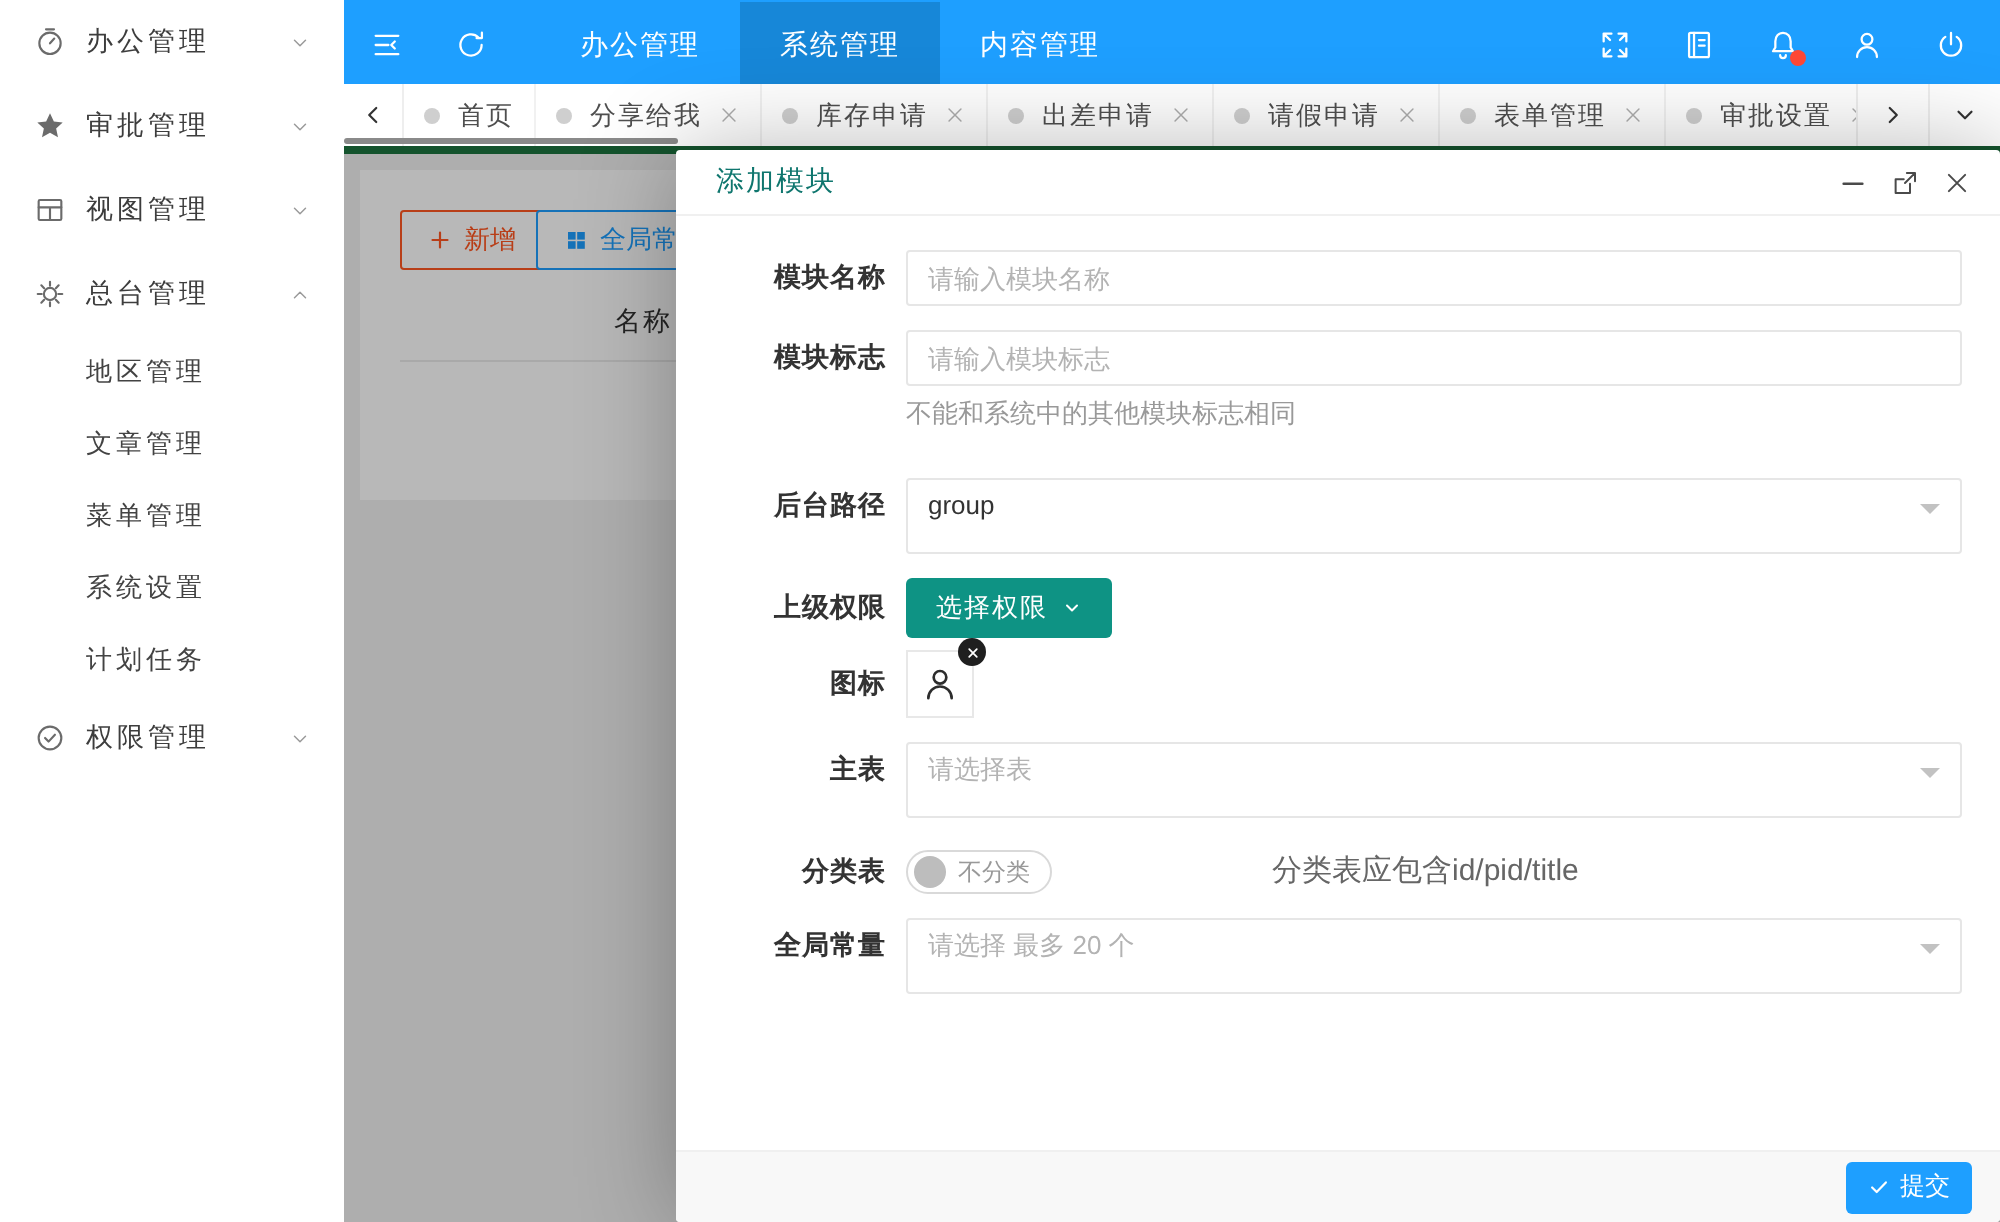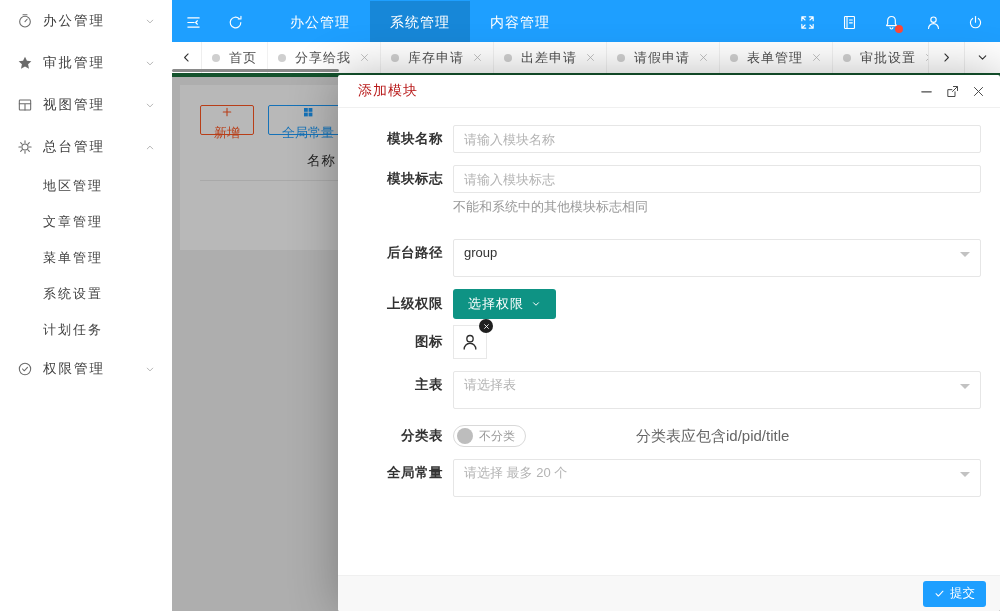--- a/index.html
+++ b/index.html
@@ -41,32 +41,32 @@
   .tab-label { font-size:13px; color:#4f4f4f; letter-spacing:1px; }
   .tab-close { width:11px; height:11px; margin-left:8px; color:#adadad; cursor:pointer; }
   .tab-right-btn { width:36px; display:flex; align-items:center; justify-content:center; border:none; background:#fff; border-left:1px solid #eee; cursor:pointer; color:#333; }
   .tab-right-btn .icon { width:13px; height:13px; }
   .tab-right-btn svg { stroke-width:2; }
   .tab-scroll-thumb { position:absolute; left:0; bottom:1px; width:167px; height:3px; border-radius:2px; background:#8a8a8a; }
 
   
   .content { position:absolute; left:172px; top:77px; right:0; bottom:0; background:#f2f2f2; }
   .card { position:absolute; left:8px; top:8px; right:0; height:165px; background:#fff; }
-  .pbtn { display:inline-flex; align-items:center; gap:6px; height:30px; padding:0 13px; background:#fff; border-radius:2px; font-size:13px; cursor:pointer;flex-direction:column; }
+  .pbtn { display:inline-flex; align-items:center; gap:6px; height:30px; padding:0 13px; background:#fff; border-radius:2px; font-size:13px; cursor:pointer; }
   .btn-add { position:absolute; left:20px; top:20px; border:1px solid #ff5722; color:#ff5722; }
   .btn-global { position:absolute; left:88px; top:20px; border:1px solid #1e9fff; color:#1e9fff; }
   .pbtn .icon { width:12px; height:12px; }
   .name-col { position:absolute; left:127px; top:67px; font-size:13.5px; color:#333; letter-spacing:1px; }
   .card-divider { position:absolute; left:20px; right:20px; top:95px; border-top:1px solid #ebebeb; }
   .shade { position:absolute; left:172px; top:77px; right:0; bottom:0; background:rgba(0,0,0,0.28); z-index:40; }
 
   
   .modal { position:absolute; left:338px; top:75px; width:662px; height:536px; background:#fff; border-radius:2px; box-shadow:1px 1px 50px rgba(0,0,0,0.3); z-index:100; display:flex; flex-direction:column; }
   .modal-header { height:33px; display:flex; align-items:center; padding:0 14px 0 20px; border-bottom:1px solid #f0f0f0; }
-  .modal-title { font-size:14px; color:#b91c1c; letter-spacing:1px; }
+  .modal-title { font-size:14px; color:#0f766e; letter-spacing:1px; }
   .modal-controls { margin-left:auto; display:flex; align-items:center; gap:11px; }
   .mc-btn { width:15px; height:15px; color:#4a4a4a; cursor:pointer; }
   .modal-body { flex:1; padding:17px 19px 0 20px; overflow:hidden; }
   .frow { display:flex; }
   .flabel { width:95px; flex:0 0 95px; padding-right:10px; text-align:right; line-height:28px; font-size:13.5px; font-weight:600; color:#333; letter-spacing:0.5px; }
   .fctrl { flex:1; position:relative; }
   .finput, .fselect, .ftextarea { width:100%; border:1px solid #e6e6e6; border-radius:2px; background:#fff; font-size:13px; color:#333; font-family:inherit; }
   .finput { height:28px; padding:0 10px; outline:none; }
   .finput::placeholder, .ftextarea::placeholder { color:#b3b3b3; }
   .fhelp { font-size:13px; color:#999; margin-top:6px; line-height:16px; }

